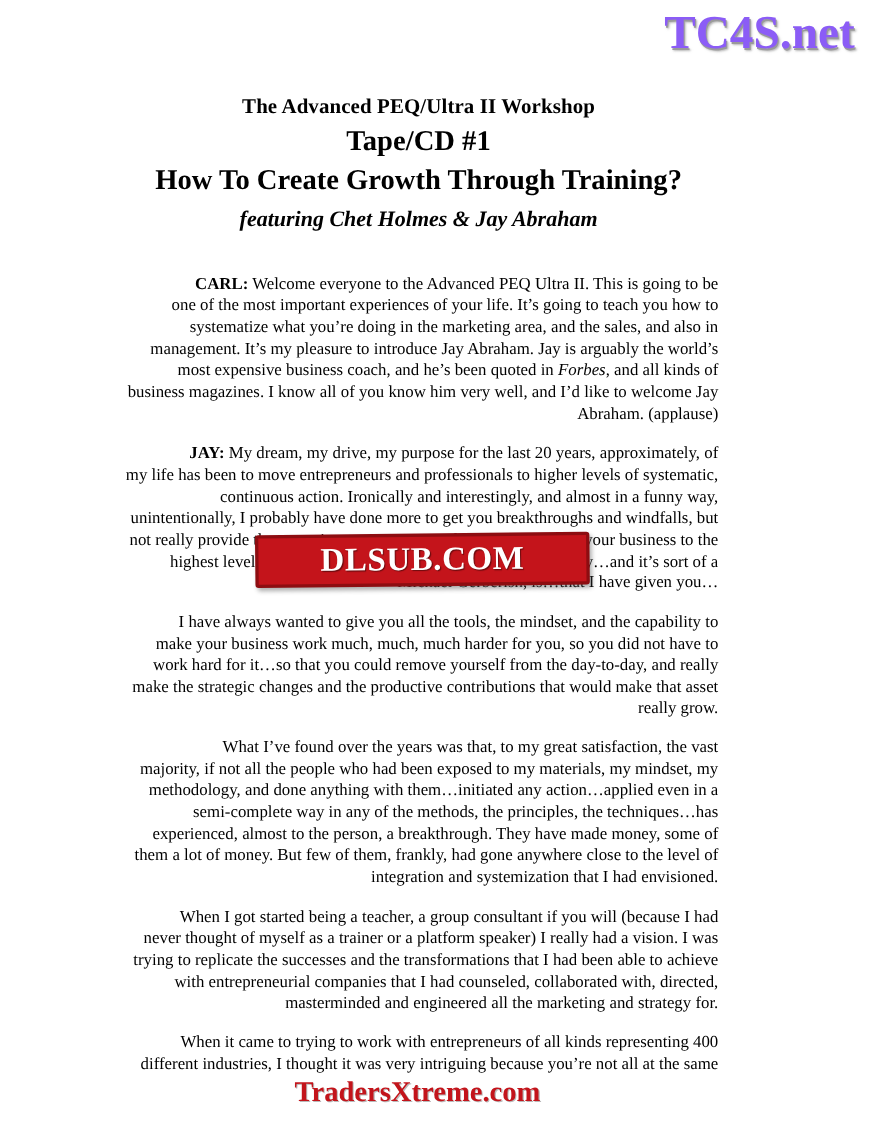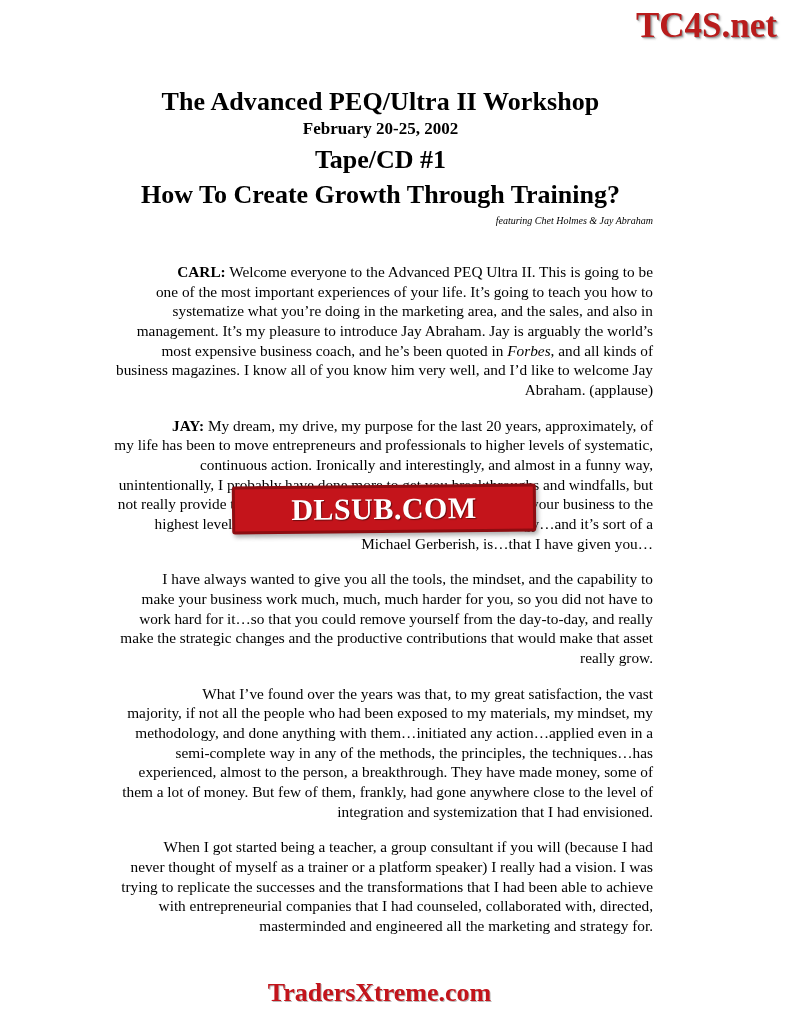--- a/index.html
+++ b/index.html
@@ -23,22 +23,22 @@
     height: 1024px;
   }
 
   
   .wm-topright {
     position: absolute;
     top: 6px;
     right: 14px;
     font-family: "Liberation Serif", serif;
     font-weight: bold;
-    font-size: 35px;
-    color: #b91c1c;
+    font-size: 43px;
+    color: #8b5cf6;
     letter-spacing: 0px;
     text-shadow: 1px 1px 0 #9a9a9a, 2px 2px 2px rgba(120,120,120,0.55);
     white-space: nowrap;
   }
 
   .wm-center {
     position: absolute;
     left: 232px;
     top: 485px;
     width: 298px;
@@ -85,46 +85,45 @@
     left: 108px;
     top: 86px;
     width: 545px;
   }
 
   .title-block {
     text-align: center;
     margin-bottom: 32px;
   }
   .t-line1 {
-    font-size: 26px;
+    font-size: 19px;
     font-weight: bold;
     line-height: 1.22;
     letter-spacing: 0.1px;
   }
   .t-line2 {
     font-size: 17px;
     font-weight: bold;
     line-height: 1.35;
   }
   .t-line3 {
     font-size: 26px;
     font-weight: bold;
     line-height: 1.45;
   }
   .t-line4 {
     font-size: 26px;
     font-weight: bold;
     line-height: 1.3;
   }
   .t-line5 {
-    font-size: 10px;
-    font-weight: normal;
+    font-size: 20px;
+    font-weight: bold;
     font-style: italic;
     line-height: 1.8;
-    text-align: right;
   }
 
   p.para {
     font-size: 15.3px;
     line-height: 1.285;
     margin: 0 0 16px 0;
     text-align: right;
     text-indent: 46px;
   }
   .speaker {
@@ -138,21 +137,20 @@
 <body>
 
 <div class="page">
 
   <div class="wm-topright">TC4S.net</div>
 
   <div class="doc">
 
     <div class="title-block">
       <div class="t-line1">The Advanced PEQ/Ultra II Workshop</div>
-      <div class="t-line2">February 20-25, 2002</div>
       <div class="t-line3">Tape/CD #1</div>
       <div class="t-line4">How To Create Growth Through Training?</div>
       <div class="t-line5">featuring Chet Holmes &amp; Jay Abraham</div>
     </div>
 
     <p class="para">
       <span class="speaker">CARL:</span><span> Welcome everyone to the Advanced PEQ Ultra II.  This is going to be one of the most important experiences of your life. It’s going to teach you how to systematize what you’re doing in the marketing area, and the sales, and also in management.  It’s my pleasure to introduce Jay Abraham.  Jay is arguably the world’s most expensive business coach, and he’s been quoted in </span><span class="ital">Forbes</span><span>, and all kinds of business magazines.  I know all of you know him very well, and I’d like to welcome Jay Abraham. (applause)</span>
     </p>
 
     <p class="para">
@@ -164,20 +162,23 @@
     </p>
 
     <p class="para">
       <span>What I’ve found over the years was that, to my great satisfaction, the vast majority, if not all the people who had been exposed to my materials, my mindset, my methodology, and done anything with them…initiated any action…applied even in a semi-complete way in any of the methods, the principles, the techniques…has experienced, almost to the person, a breakthrough.  They have made money, some of them a lot of money.  But few of them, frankly, had gone anywhere close to the level of integration and systemization that I had envisioned.</span>
     </p>
 
     <p class="para">
       <span>When I got started being a teacher, a group consultant if you will (because I had never thought of myself as a trainer or a platform speaker) I really had a vision.  I was trying to replicate the successes and the transformations that I had been able to achieve with entrepreneurial companies that I had counseled, collaborated with, directed, masterminded and engineered all the marketing and strategy for.</span>
     </p>
 
+    <p class="para">
+      <span>When it came to trying to work with entrepreneurs of all kinds representing 400 different industries, I thought it was very intriguing because you’re not all at the same</span>
+    </p>
 
   </div>
 
   <div class="wm-center">
     <span>DLSUB.COM</span>
   </div>
 
   <div class="wm-bottom">
     <span>TradersXtreme.com</span>
   </div>

